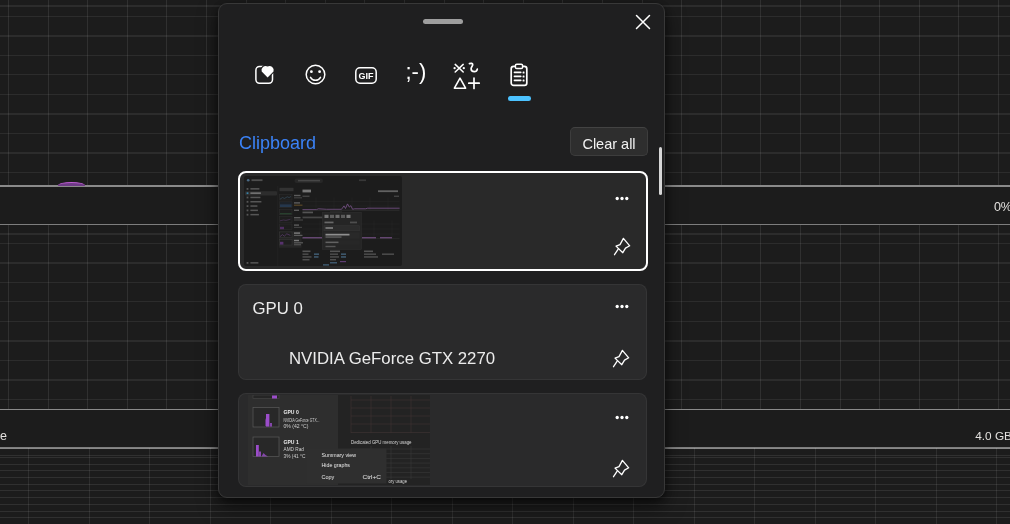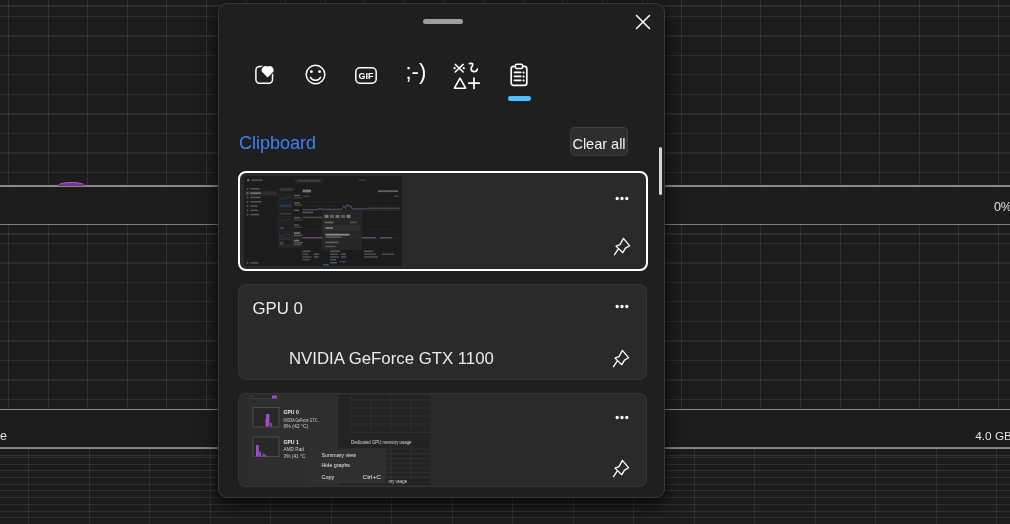--- a/index.html
+++ b/index.html
@@ -116,21 +116,21 @@
     <rect x="13.6" y="8.5" width="1.9" height="1.9" rx="0.5"></rect>
     <rect x="13.6" y="12.5" width="1.9" height="1.9" rx="0.5"></rect>
     <rect x="13.6" y="16.5" width="1.9" height="1.9" rx="0.5"></rect>
   </g>
 </svg>
 
 <div class="abs" style="left:507.5px;top:96px;width:23px;height:4.6px;border-radius:2.3px;background:#4cc2ff;"></div>
 
 
 <div class="abs" style="left:239px;top:133px;color:#3b82f6;font-size:18px;">Clipboard</div>
-<div class="abs" style="left:570px;top:127px;width:58px;height:29px;background:#2e2e2e;
+<div class="abs" style="left:570px;top:127px;width:78px;height:29px;background:#2e2e2e;
      border:1px solid #3d3d3d;border-top-color:#434343;border-radius:5px;box-sizing:border-box;
      color:#f2f2f2;font-size:14.5px;text-align:center;line-height:33px;">Clear all</div>
 
 
 <div class="abs" style="left:658.7px;top:146.5px;width:3.5px;height:48.5px;border-radius:1.8px;background:#d6d6d6;"></div>
 
 
 <div class="card" style="top:171px;height:100px;border:2.5px solid #ffffff;background:#292929;left:237.5px;width:410px;"></div>
 <svg class="abs" style="left:243.5px;top:176px;" width="158" height="90" viewBox="0 0 158 90">
   <rect x="0" y="0" width="158" height="90" rx="2" fill="#1c1c1c"></rect>
@@ -288,21 +288,21 @@
     <circle cx="13.8" cy="5.5" r="1.65" fill="#fff"></circle>
 </svg>
 <svg class="abs" style="left:612.5px;top:236.5px;" width="19" height="20" viewBox="0 0 19 20">
   <path d="M10.4 1.4 L16.7 8.8 L12.5 11.1 L9.8 15.7 L3.0 9.1 L7.0 7.6 Z" fill="none" stroke="#fff" stroke-width="1.3" stroke-linejoin="round"></path>
   <path d="M5.2 12.2 L1.5 17.7" stroke="#fff" stroke-width="1.3" stroke-linecap="round"></path>
 </svg>
 
 
 <div class="card" style="top:283.5px;height:96px;"></div>
 <div class="cardtext abs" style="left:252.5px;top:299px;">GPU 0</div>
-<div class="cardtext abs" style="left:289px;top:349px;">NVIDIA GeForce GTX 1100</div>
+<div class="cardtext abs" style="left:289px;top:349px;">NVIDIA GeForce GTX 2270</div>
 <svg class="abs" style="left:613px;top:301px;" width="18" height="11" viewBox="0 0 18 11">
   <circle cx="4.2" cy="5.5" r="1.65" fill="#fff"></circle>
     <circle cx="9" cy="5.5" r="1.65" fill="#fff"></circle>
     <circle cx="13.8" cy="5.5" r="1.65" fill="#fff"></circle>
 </svg>
 <svg class="abs" style="left:612px;top:349px;" width="19" height="20" viewBox="0 0 19 20">
   <path d="M10.4 1.4 L16.7 8.8 L12.5 11.1 L9.8 15.7 L3.0 9.1 L7.0 7.6 Z" fill="none" stroke="#fff" stroke-width="1.3" stroke-linejoin="round"></path>
   <path d="M5.2 12.2 L1.5 17.7" stroke="#fff" stroke-width="1.3" stroke-linecap="round"></path>
 </svg>
 

